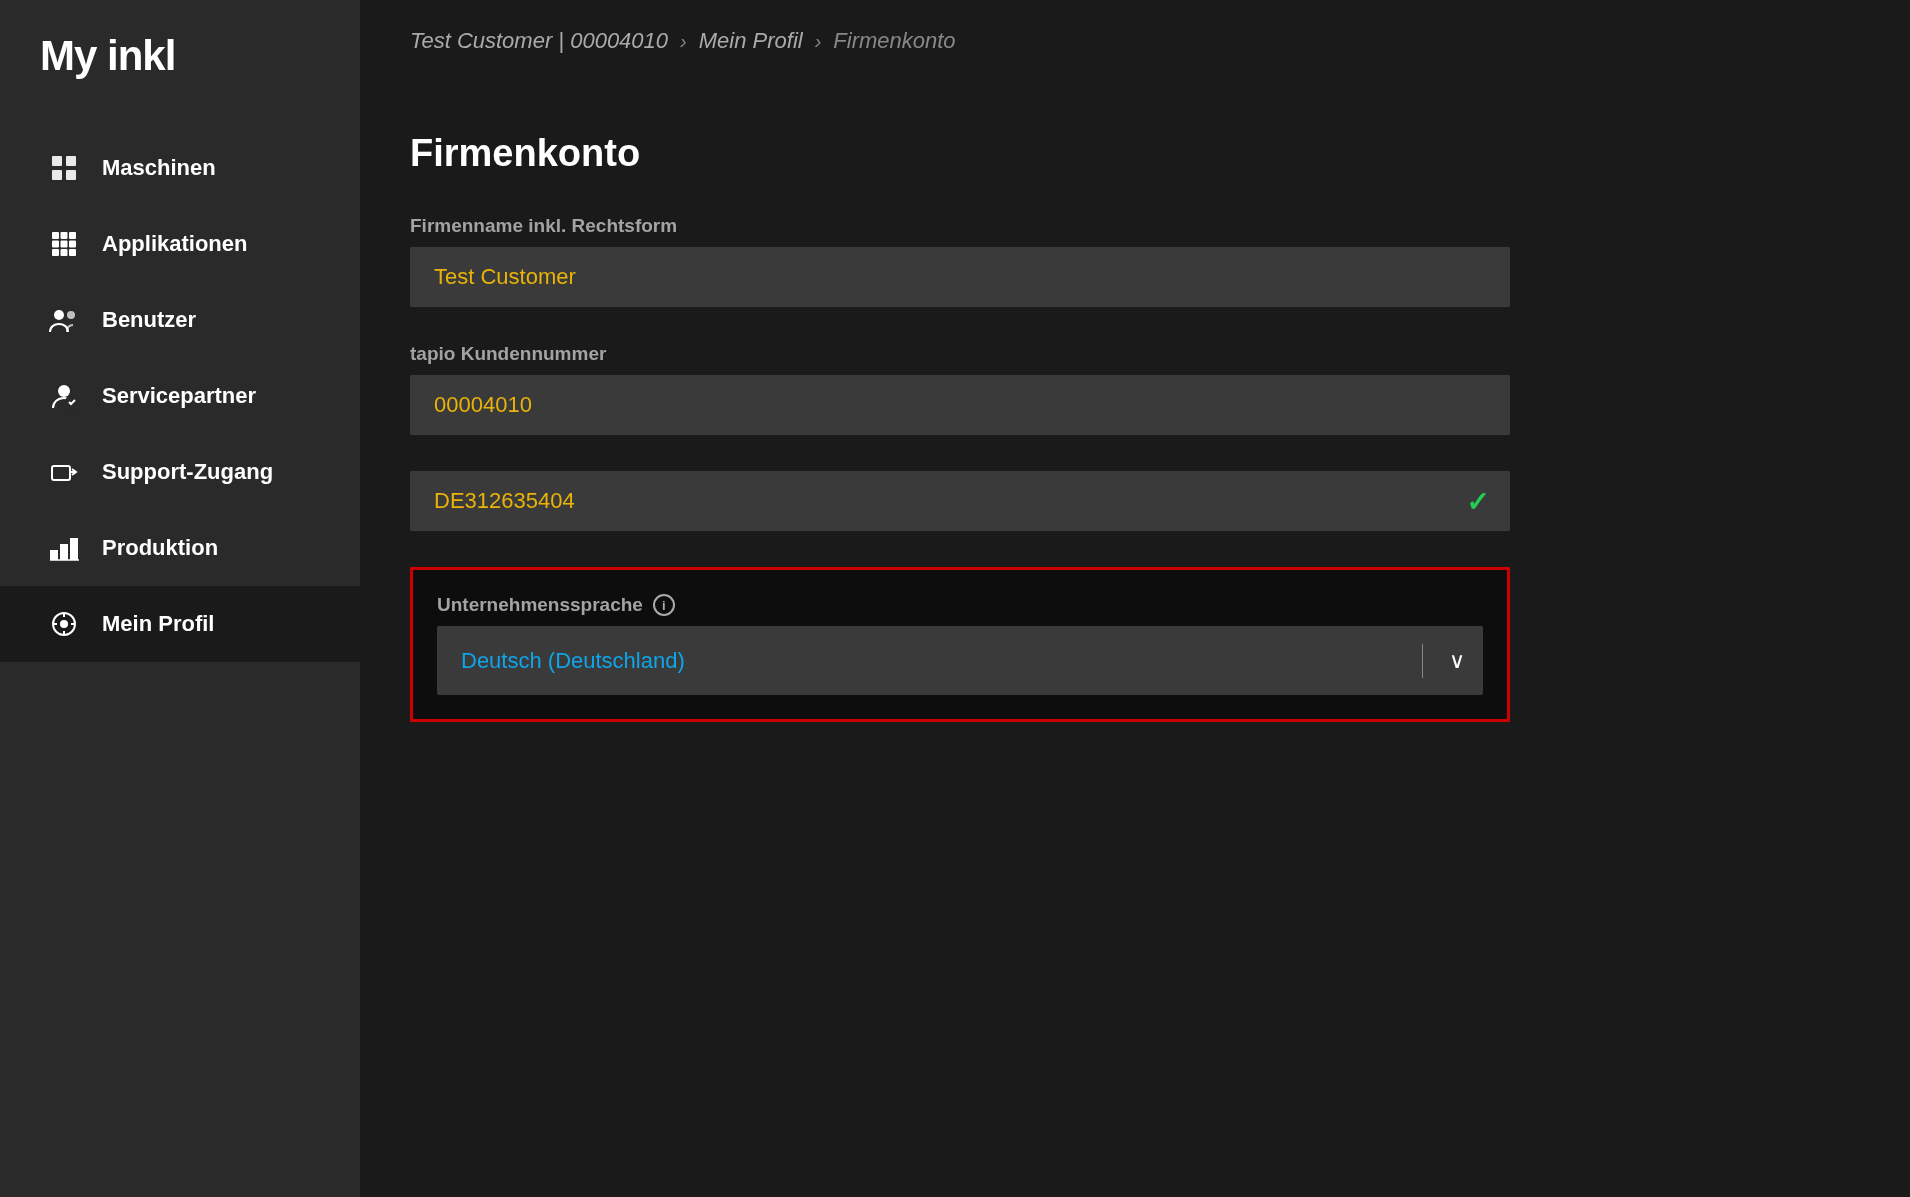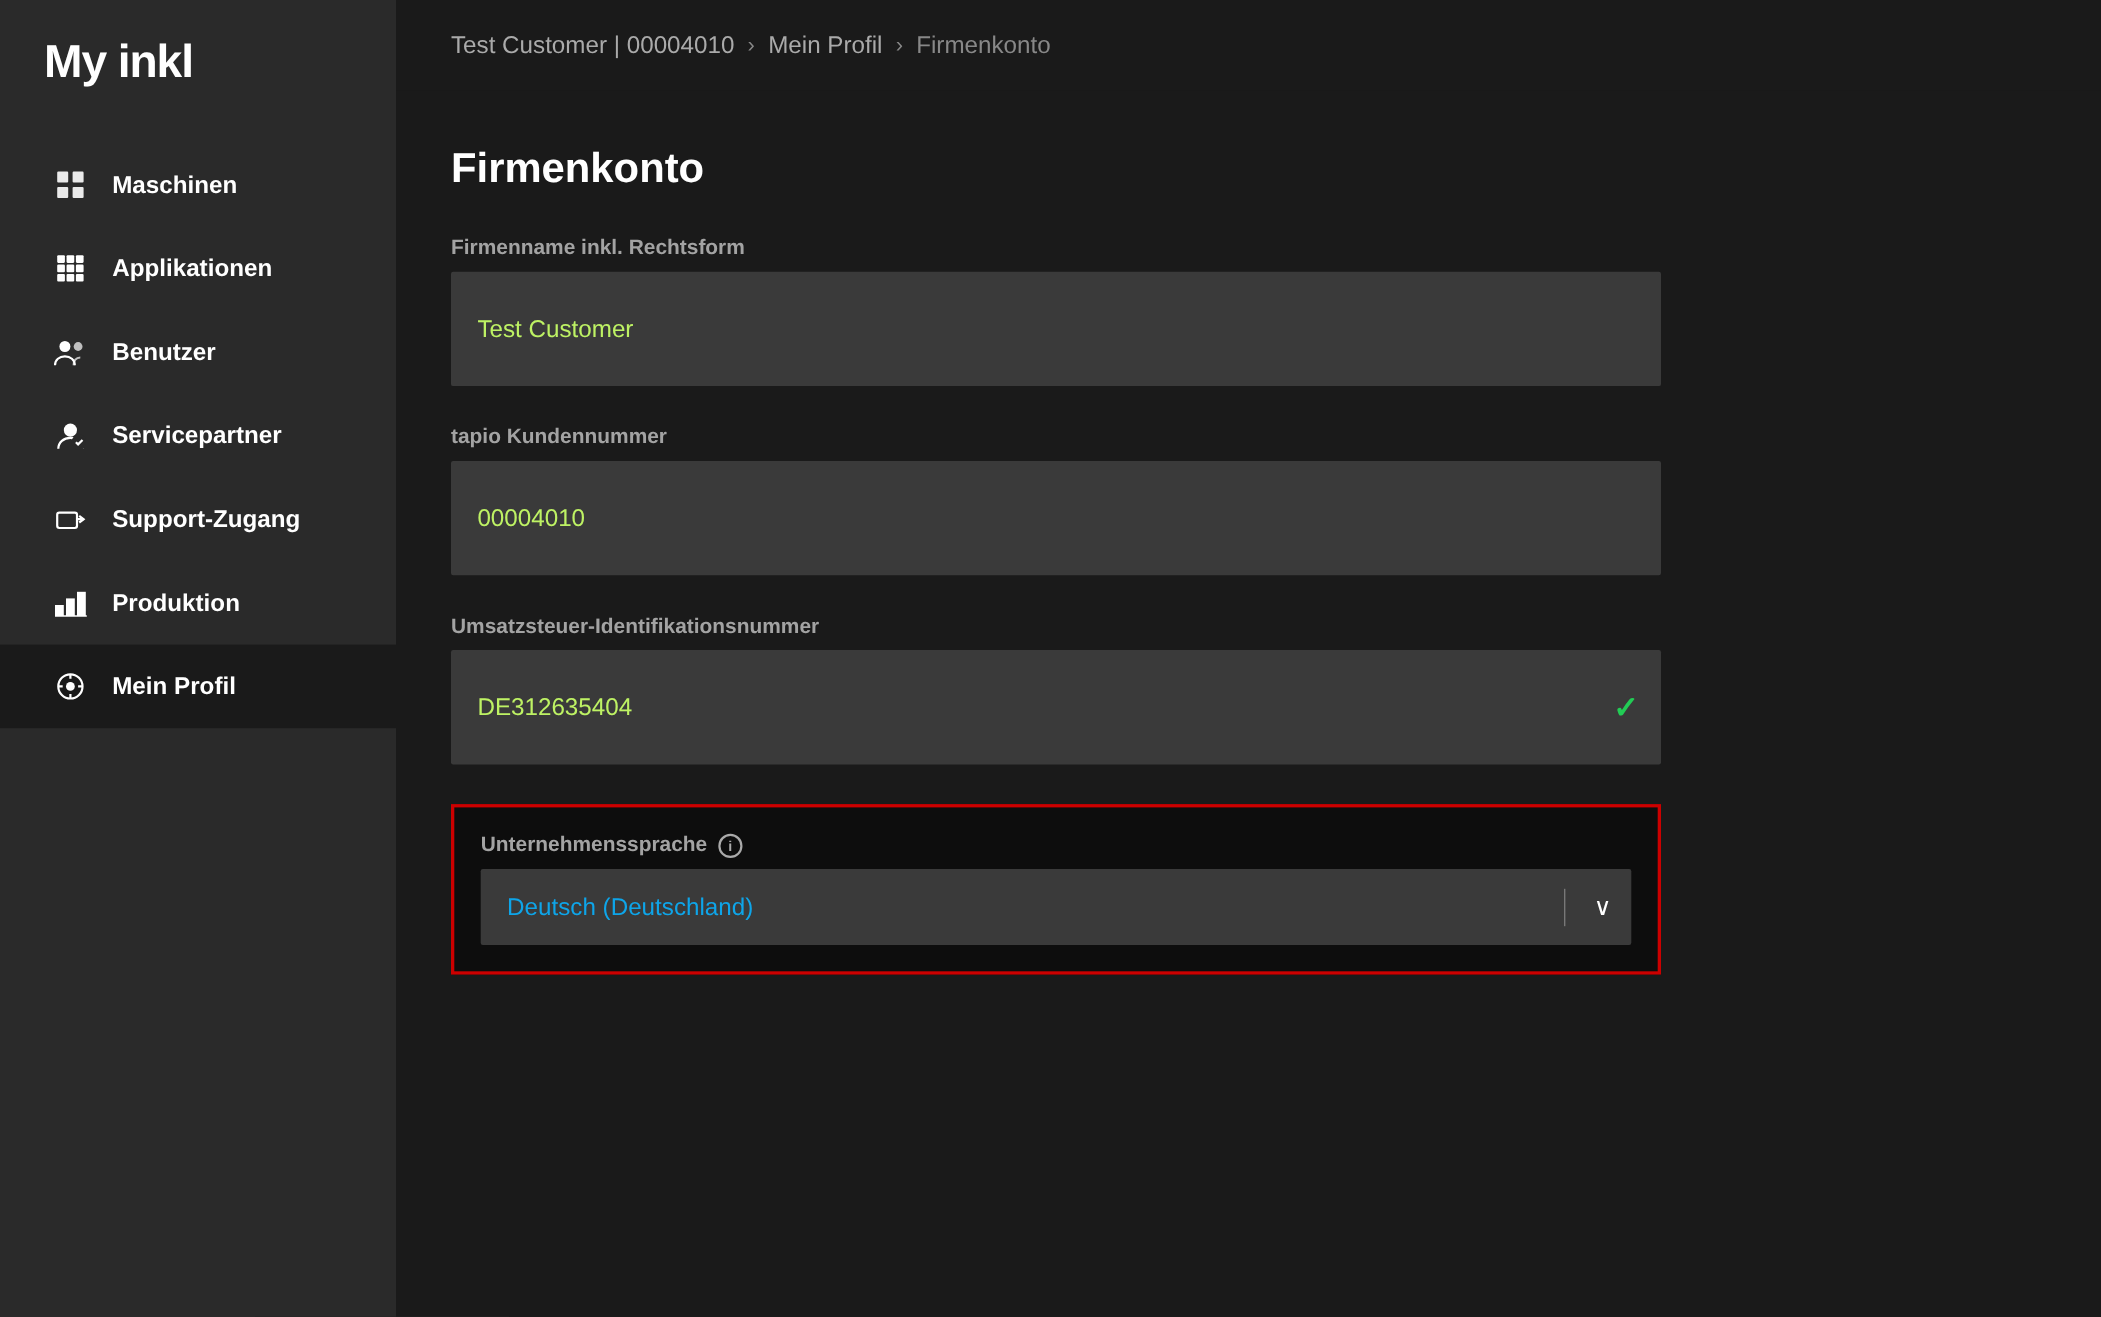--- a/index.html
+++ b/index.html
@@ -89,20 +89,21 @@
       padding: 28px 50px;
       border-bottom: none;
     }
 
     .breadcrumb {
       display: flex;
       align-items: center;
       gap: 12px;
       font-size: 22px;
       color: #aaaaaa;
+      font-style: italic;
     }
 
     .breadcrumb-item {
       color: #aaaaaa;
     }
 
     .breadcrumb-item.current {
       color: #888888;
     }
 
@@ -146,23 +147,23 @@
       align-items: center;
       gap: 10px;
       margin-bottom: 10px;
     }
 
     .form-input {
       width: 100%;
       background-color: #3a3a3a;
       border: none;
       border-radius: 2px;
-      padding: 39px 24px;
-      font-size: 22px;
-      color: #bef264;
+      padding: 17px 24px;
+      font-size: 22px;
+      color: #eab308;
       font-family: inherit;
       outline: none;
     }
 
     .input-wrapper {
       position: relative;
       display: flex;
       align-items: center;
     }
 
@@ -353,21 +354,20 @@
         <label class="form-label">Firmenname inkl. Rechtsform</label>
         <input class="form-input" type="text" value="Test Customer" style="">
       </div>
 
       <div class="form-group">
         <label class="form-label">tapio Kundennummer</label>
         <input class="form-input" type="text" value="00004010" style="">
       </div>
 
       <div class="form-group">
-        <label class="form-label">Umsatzsteuer-Identifikationsnummer</label>
         <div class="input-wrapper">
           <input class="form-input" type="text" style="padding-right: 60px;" value="DE312635404">
           <span class="input-check-icon">✓</span>
         </div>
       </div>
 
       <div class="form-group-highlighted">
         <div class="form-label-row">
           <label class="form-label" style="margin-bottom:0;">Unternehmenssprache</label>
           <span class="info-icon">i</span>

